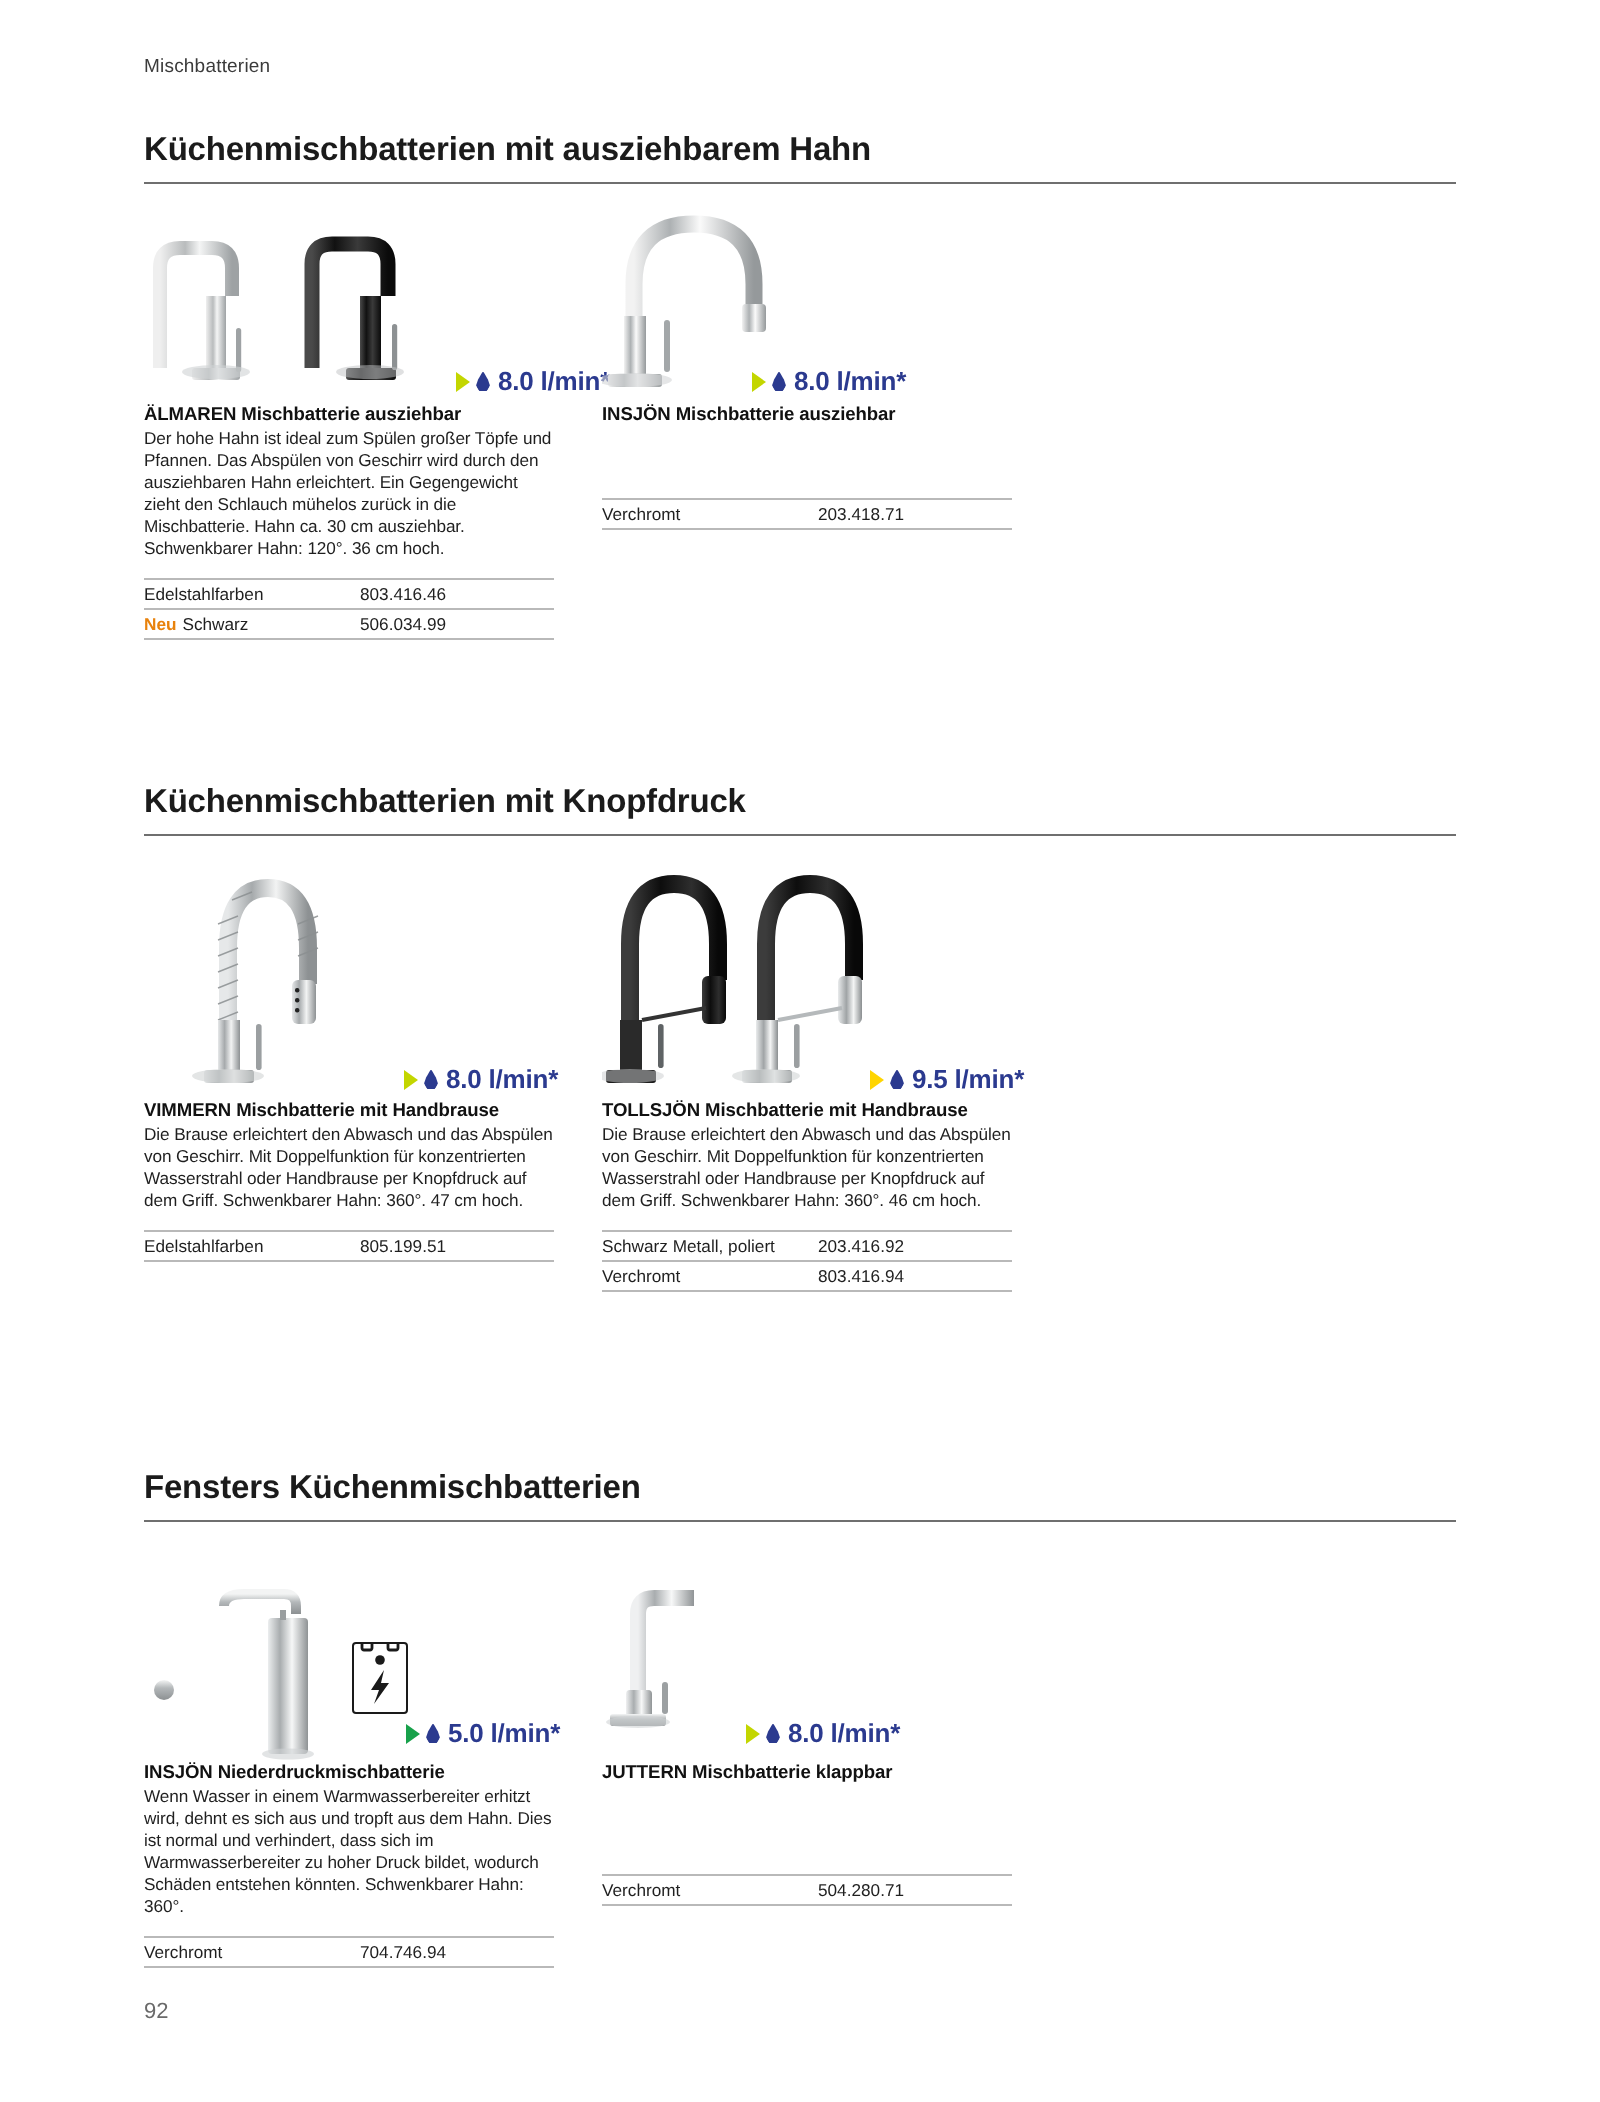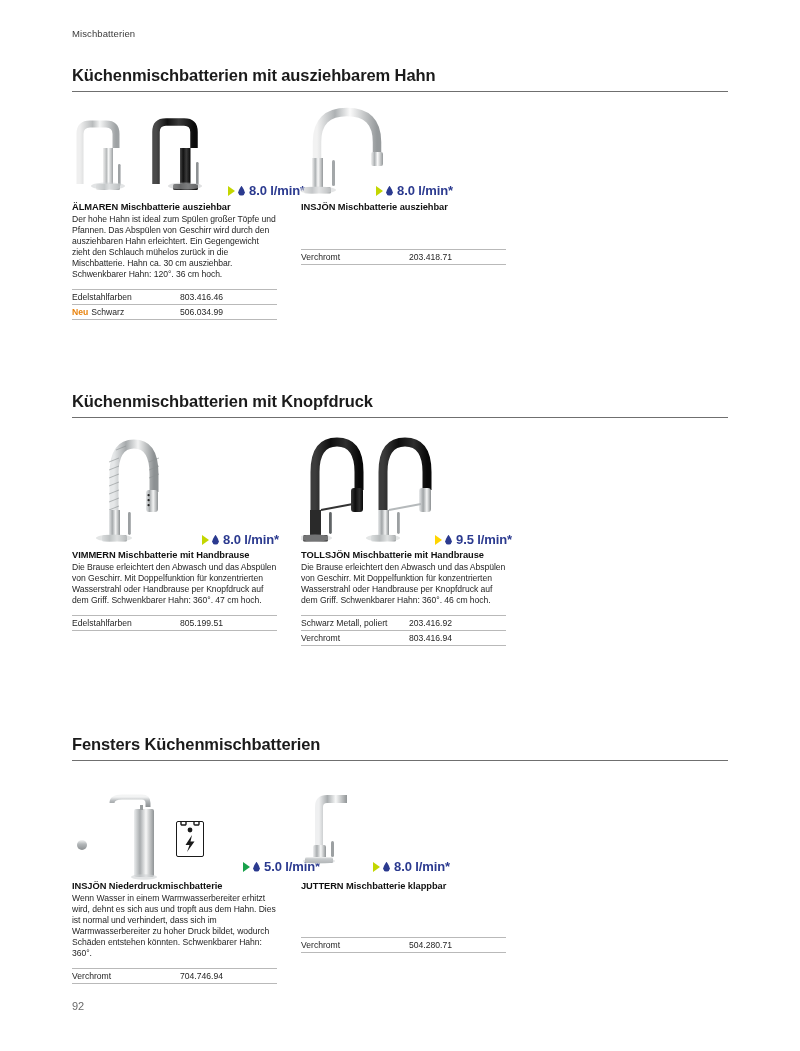--- a/index.html
+++ b/index.html
@@ -399,21 +399,21 @@
           </svg>
 
           <div class="elec-icon" style="left:104px; top:36px; width:26px; height:34px;">
             <svg width="26" height="34" viewBox="0 0 26 34">
               <rect x="4" y="-3" width="5" height="6" rx="1" fill="none" stroke="#1a1a1a" stroke-width="1.4"></rect>
               <rect x="17" y="-3" width="5" height="6" rx="1" fill="none" stroke="#1a1a1a" stroke-width="1.4"></rect>
               <circle cx="13" cy="8" r="2.4" fill="#1a1a1a"></circle>
               <path d="M15 13 L8.5 23 L12.5 23 L10 30 L17.5 19.5 L13.5 19.5 Z" fill="#1a1a1a"></path>
             </svg>
           </div>
-          <div class="flow-badge green" style="left:131px; top:74px;margin-left:40px;">
+          <div class="flow-badge green" style="left:131px; top:74px;">
             <span class="tri"></span>
             <span class="drop"></span>
             <span class="txt">5.0 l/min*</span>
           </div>
         </div>
         <div class="product-name">INSJÖN Niederdruckmischbatterie</div>
         <div class="product-desc">Wenn Wasser in einem Warmwasserbereiter erhitzt wird, dehnt es sich aus und tropft aus dem Hahn. Dies ist normal und verhindert, dass sich im Warmwasserbereiter zu hoher Druck bildet, wodurch Schäden entstehen könnten. Schwenkbarer Hahn: 360°.</div>
         <div class="variants">
           <div class="variant-row">
             <span class="variant-label">Verchromt</span>

